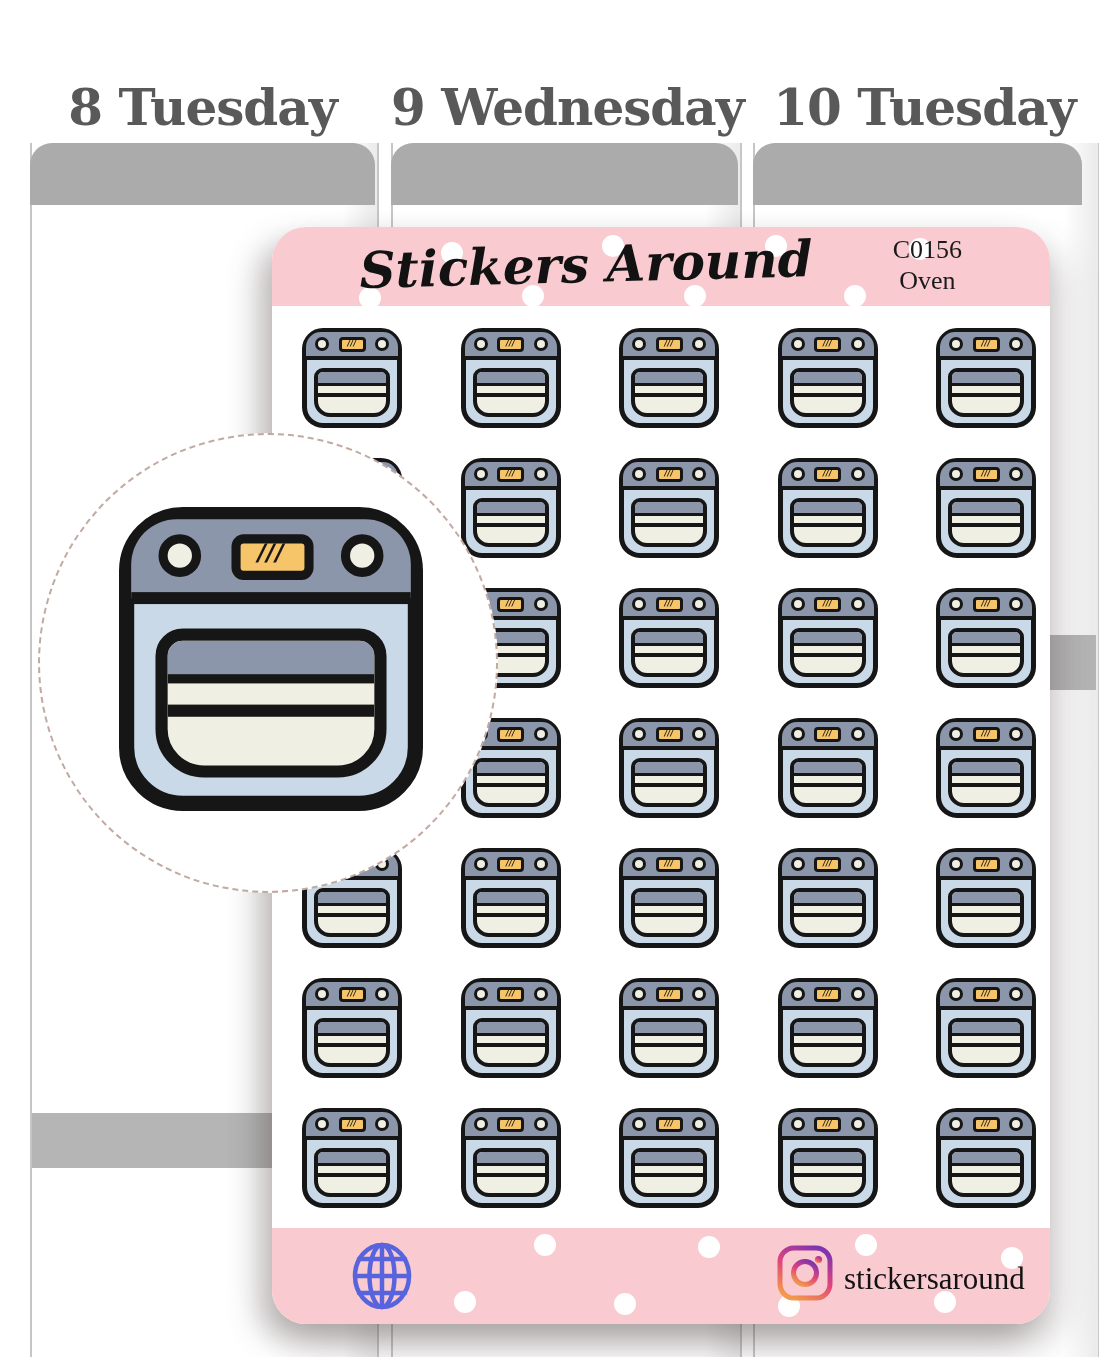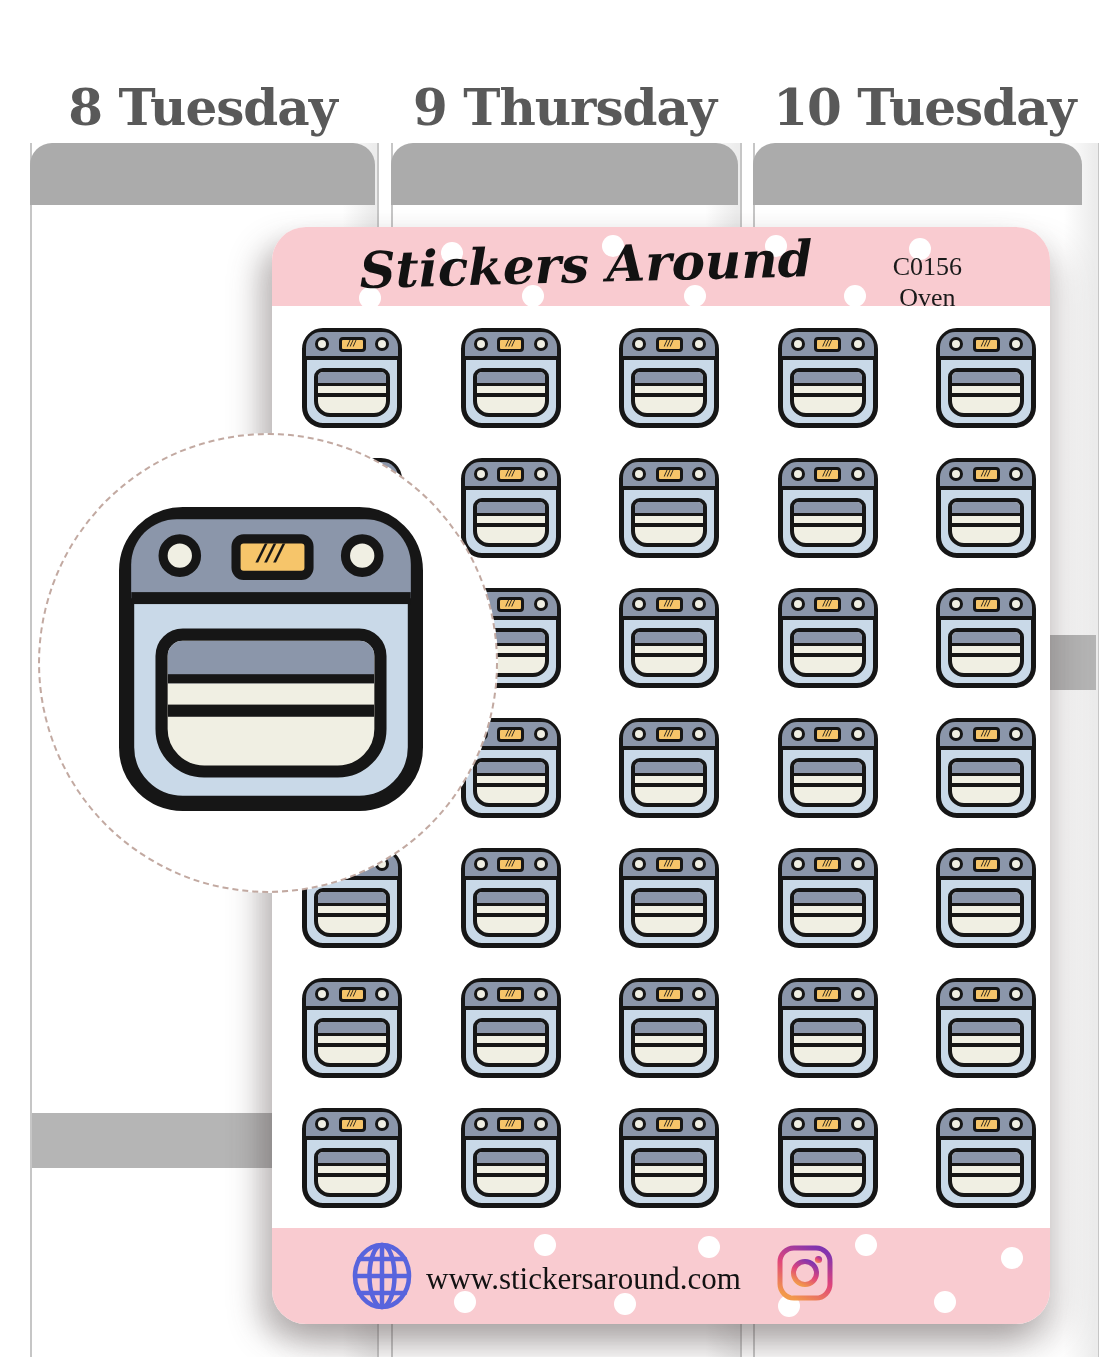--- a/index.html
+++ b/index.html
@@ -45,21 +45,21 @@
   .dot{
     position:absolute;width:22px;height:22px;border-radius:50%;
     background:#ffffff;transform:translate(-50%,-50%);
   }
   .brand{
     position:absolute;left:0;right:150px;top:8px;text-align:center;
     font-family:"DejaVu Serif",serif;font-style:italic;font-weight:700;
     font-size:50px;color:#121212;transform:rotate(-1.5deg);white-space:nowrap;
   }
   .sku-block{
-    position:absolute;right:88px;top:24px;text-align:center;
+    position:absolute;right:88px;top:7px;text-align:center;
     font-family:"Liberation Serif",serif;font-size:26px;color:#1a1a1a;line-height:31px;
   }
   .site-text,.handle-text{
     font-family:"Liberation Serif",serif;font-size:31px;color:#121212;white-space:nowrap;
   }
   .globe{position:absolute;left:80px;top:14px;}
   .site-text{position:absolute;left:154px;top:33px;}
   .ig{position:absolute;left:505px;top:17px;}
   .handle-text{position:absolute;left:572px;top:33px;}
   
@@ -119,21 +119,21 @@
 <div class="stage" style="--title-color: #595959; --header-gray: #ababab; --divider-gray: #b5b5b5; --pink: #f9cbd0; --oven-body: #c9d9e8; --oven-panel: #8b96aa; --oven-door: #f0efe3; --oven-display: #f6c56a; --outline: #161616; --inset-border: #c2a9a1;">
 
   <div>
     <div class="day-title" style="left:30px;width:345px;">8 Tuesday</div>
     <div class="page" style="left:30px;width:345px;"></div>
     <div class="col-header" style="left:30px;width:345px;"></div>
     <div class="divider" style="left:32px;width:343px;top:1113px;"></div>
   </div>
 
   <div>
-    <div class="day-title" style="left:391px;width:347px;">9 Thursday</div>
+    <div class="day-title" style="left:391px;width:347px;">9 Wednesday</div>
     <div class="page" style="left:391px;width:347px;"></div>
     <div class="col-header" style="left:391px;width:347px;"></div>
   </div>
 
   <div>
     <div class="day-title" style="left:753px;width:343px;">10 Tuesday</div>
     <div class="page" style="left:753px;width:343px;"></div>
     <div class="col-header" style="left:753px;width:329px;"></div>
     <div class="divider" style="left:755px;width:341px;top:635px;"></div>
   </div>
@@ -629,33 +629,33 @@
       <svg class="globe" width="60" height="68" viewBox="0 0 60 68">
         <g fill="none" stroke="#5864dd" stroke-width="4.5" stroke-linecap="round">
           <ellipse cx="30" cy="34" rx="27" ry="31"></ellipse>
           <ellipse cx="30" cy="34" rx="12.5" ry="31"></ellipse>
           <line x1="30" y1="3" x2="30" y2="65"></line>
           <line x1="3.5" y1="34" x2="56.5" y2="34"></line>
           <line x1="7" y1="17" x2="53" y2="17"></line>
           <line x1="7" y1="51" x2="53" y2="51"></line>
         </g>
       </svg>
-      <div class="site-text">www.stickersaround.com</div>
       <svg class="ig" width="56" height="56" viewBox="0 0 56 56">
         <defs>
           <linearGradient id="iggrad" x1="0.75" y1="0" x2="0.25" y2="1">
             <stop offset="0" stop-color="#8134af"></stop>
             <stop offset="0.5" stop-color="#e0457b"></stop>
             <stop offset="1" stop-color="#f2994b"></stop>
           </linearGradient>
         </defs>
         <rect x="3" y="3" width="50" height="50" rx="14" fill="none" stroke="url(#iggrad)" stroke-width="5"></rect>
         <circle cx="28" cy="28" r="11.5" fill="none" stroke="url(#iggrad)" stroke-width="5"></circle>
         <circle cx="41.5" cy="14.5" r="3.6" fill="url(#iggrad)"></circle>
       </svg>
+      <div class="handle-text">stickersaround</div>
     </div>
   </div>
 
   <div class="inset">
     <div class="oven-wrap" id="inset-oven">
         <div class="oven">
           <div class="panel">
             <div class="knob"></div>
             <div class="display">
               <span>///</span>

